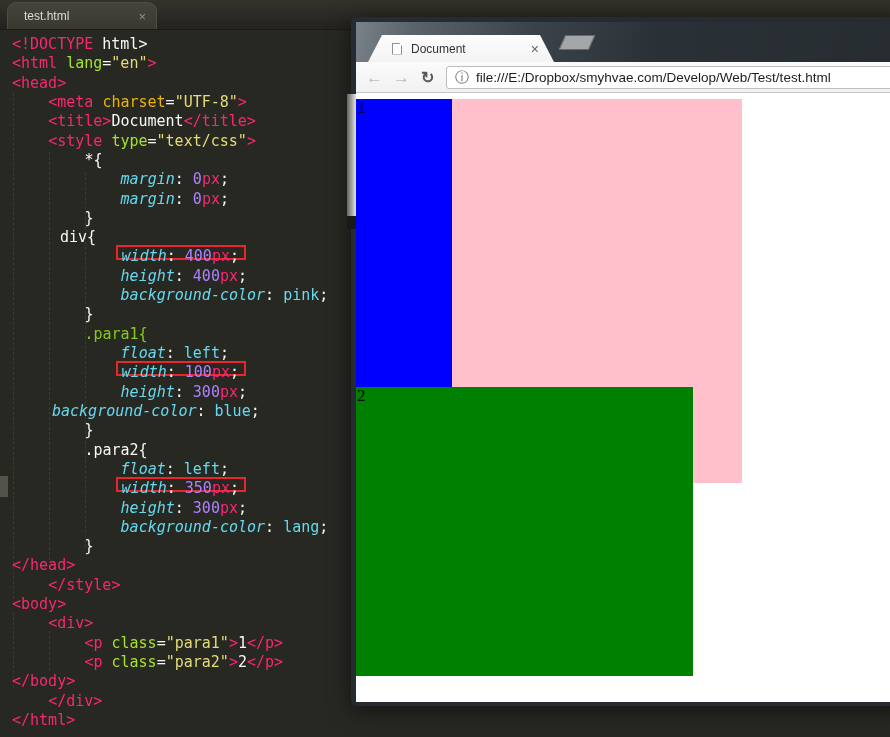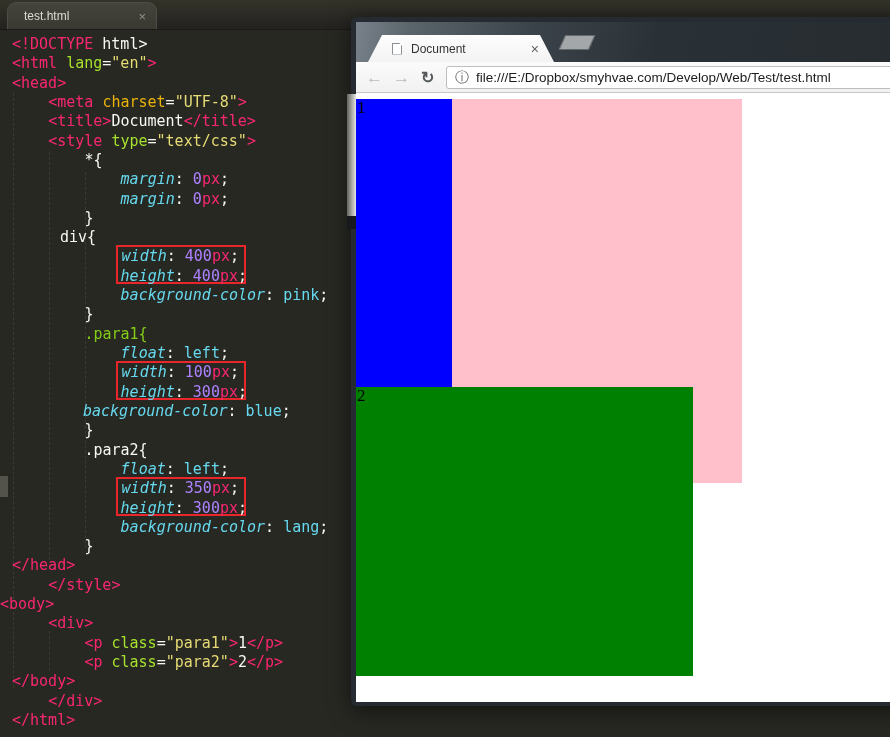--- a/index.html
+++ b/index.html
@@ -24,21 +24,21 @@
 
   #code {
     position: absolute; left: 0; top: 35px; width: 362px;
     font-family: "DejaVu Sans Mono", "Liberation Mono", monospace;
     font-size: 15px;
   }
   .line { height: 19.32px; line-height: 19.32px; white-space: pre; overflow: visible; }
   .redbox {
     display: inline-block; border: 2px solid #e8262b;
     padding: 0 5px 0 4px; margin: -2px 0 0 -5px;
-    height: 39px; line-height: 19px; vertical-align: top;
+    height: 15px; line-height: 19px; vertical-align: top;
   }
   .guide { position: absolute; width: 0; border-left: 1px dashed #3a3a32; }
   .left-artifact { position: absolute; left: 0; top: 476px; width: 8px; height: 21px; background: #53524b; }
 
   
   .browser-window {
     position: absolute; left: 351px; top: 17px; width: 556px; height: 689px;
     background: #fff;
     border: 5px solid #252b31; border-right: none;
     border-radius: 6px 0 0 6px;
@@ -125,31 +125,31 @@
     <div class="line" style="padding-left: 84.4px;"><span style="color: rgb(248, 248, 242);">}</span></div>
     <div class="line" style="padding-left: 60px;"><span style="color: rgb(248, 248, 242);">div{</span></div>
     <div class="line" style="padding-left: 120.6px;"><span class="redbox"><span style="color: rgb(102, 217, 239); font-style: italic;">width</span><span style="color: rgb(248, 248, 242);">: </span><span style="color: rgb(174, 129, 255);">400</span><span style="color: rgb(249, 38, 114);">px</span><span style="color: rgb(248, 248, 242);">;</span></span></div>
     <div class="line" style="padding-left: 120.6px;"><span style="color: rgb(102, 217, 239); font-style: italic;">height</span><span style="color: rgb(248, 248, 242);">: </span><span style="color: rgb(174, 129, 255);">400</span><span style="color: rgb(249, 38, 114);">px</span><span style="color: rgb(248, 248, 242);">;</span></div>
     <div class="line" style="padding-left: 120.6px;"><span style="color: rgb(102, 217, 239); font-style: italic;">background-color</span><span style="color: rgb(248, 248, 242);">: </span><span style="color: rgb(102, 217, 239);">pink</span><span style="color: rgb(248, 248, 242);">;</span></div>
     <div class="line" style="padding-left: 84.4px;"><span style="color: rgb(248, 248, 242);">}</span></div>
     <div class="line" style="padding-left: 84.4px;"><span style="color: #84cc16;">.para1{</span></div>
     <div class="line" style="padding-left: 120.6px;"><span style="color: rgb(102, 217, 239); font-style: italic;">float</span><span style="color: rgb(248, 248, 242);">: </span><span style="color: rgb(102, 217, 239);">left</span><span style="color: rgb(248, 248, 242);">;</span></div>
     <div class="line" style="padding-left: 120.6px;"><span class="redbox"><span style="color: rgb(102, 217, 239); font-style: italic;">width</span><span style="color: rgb(248, 248, 242);">: </span><span style="color: rgb(174, 129, 255);">100</span><span style="color: rgb(249, 38, 114);">px</span><span style="color: rgb(248, 248, 242);">;</span></span></div>
     <div class="line" style="padding-left: 120.6px;"><span style="color: rgb(102, 217, 239); font-style: italic;">height</span><span style="color: rgb(248, 248, 242);">: </span><span style="color: rgb(174, 129, 255);">300</span><span style="color: rgb(249, 38, 114);">px</span><span style="color: rgb(248, 248, 242);">;</span></div>
-    <div class="line" style="padding-left: 83px;"><span style="color: rgb(102, 217, 239); font-style: italic;">background-color</span><span style="color: rgb(248, 248, 242);">: </span><span style="color: rgb(102, 217, 239);">blue</span><span style="color: rgb(248, 248, 242);">;</span></div>
+    <div class="line" style="padding-left: 52px;"><span style="color: rgb(102, 217, 239); font-style: italic;">background-color</span><span style="color: rgb(248, 248, 242);">: </span><span style="color: rgb(102, 217, 239);">blue</span><span style="color: rgb(248, 248, 242);">;</span></div>
     <div class="line" style="padding-left: 84.4px;"><span style="color: rgb(248, 248, 242);">}</span></div>
     <div class="line" style="padding-left: 84.4px;"><span style="color: rgb(248, 248, 242);">.para2{</span></div>
     <div class="line" style="padding-left: 120.6px;"><span style="color: rgb(102, 217, 239); font-style: italic;">float</span><span style="color: rgb(248, 248, 242);">: </span><span style="color: rgb(102, 217, 239);">left</span><span style="color: rgb(248, 248, 242);">;</span></div>
     <div class="line" style="padding-left: 120.6px;"><span class="redbox"><span style="color: rgb(102, 217, 239); font-style: italic;">width</span><span style="color: rgb(248, 248, 242);">: </span><span style="color: rgb(174, 129, 255);">350</span><span style="color: rgb(249, 38, 114);">px</span><span style="color: rgb(248, 248, 242);">;</span></span></div>
     <div class="line" style="padding-left: 120.6px;"><span style="color: rgb(102, 217, 239); font-style: italic;">height</span><span style="color: rgb(248, 248, 242);">: </span><span style="color: rgb(174, 129, 255);">300</span><span style="color: rgb(249, 38, 114);">px</span><span style="color: rgb(248, 248, 242);">;</span></div>
     <div class="line" style="padding-left: 120.6px;"><span style="color: rgb(102, 217, 239); font-style: italic;">background-color</span><span style="color: rgb(248, 248, 242);">: </span><span style="color: rgb(102, 217, 239);">lang</span><span style="color: rgb(248, 248, 242);">;</span></div>
     <div class="line" style="padding-left: 84.4px;"><span style="color: rgb(248, 248, 242);">}</span></div>
     <div class="line" style="padding-left: 12px;"><span style="color: rgb(249, 38, 114);">&lt;/head&gt;</span></div>
     <div class="line" style="padding-left: 48.2px;"><span style="color: rgb(249, 38, 114);">&lt;/style&gt;</span></div>
-    <div class="line" style=""><span style="color: rgb(249, 38, 114);">&lt;body&gt;</span></div>
+    <div class="line" style="padding-left: 12px;"><span style="color: rgb(249, 38, 114);">&lt;body&gt;</span></div>
     <div class="line" style="padding-left: 48.2px;"><span style="color: rgb(249, 38, 114);">&lt;div&gt;</span></div>
     <div class="line" style="padding-left: 84.4px;"><span style="color: rgb(249, 38, 114);">&lt;p </span><span style="color: rgb(166, 226, 46);">class</span><span style="color: rgb(248, 248, 242);">=</span><span style="color: rgb(230, 219, 116);">"para1"</span><span style="color: rgb(249, 38, 114);">&gt;</span><span style="color: rgb(248, 248, 242);">1</span><span style="color: rgb(249, 38, 114);">&lt;/p&gt;</span></div>
     <div class="line" style="padding-left: 84.4px;"><span style="color: rgb(249, 38, 114);">&lt;p </span><span style="color: rgb(166, 226, 46);">class</span><span style="color: rgb(248, 248, 242);">=</span><span style="color: rgb(230, 219, 116);">"para2"</span><span style="color: rgb(249, 38, 114);">&gt;</span><span style="color: rgb(248, 248, 242);">2</span><span style="color: rgb(249, 38, 114);">&lt;/p&gt;</span></div>
     <div class="line" style="padding-left: 12px;"><span style="color: rgb(249, 38, 114);">&lt;/body&gt;</span></div>
     <div class="line" style="padding-left: 48.2px;"><span style="color: rgb(249, 38, 114);">&lt;/div&gt;</span></div>
     <div class="line" style="padding-left: 12px;"><span style="color: rgb(249, 38, 114);">&lt;/html&gt;</span></div>
   </div>
 
 <div class="left-artifact"></div>
 

